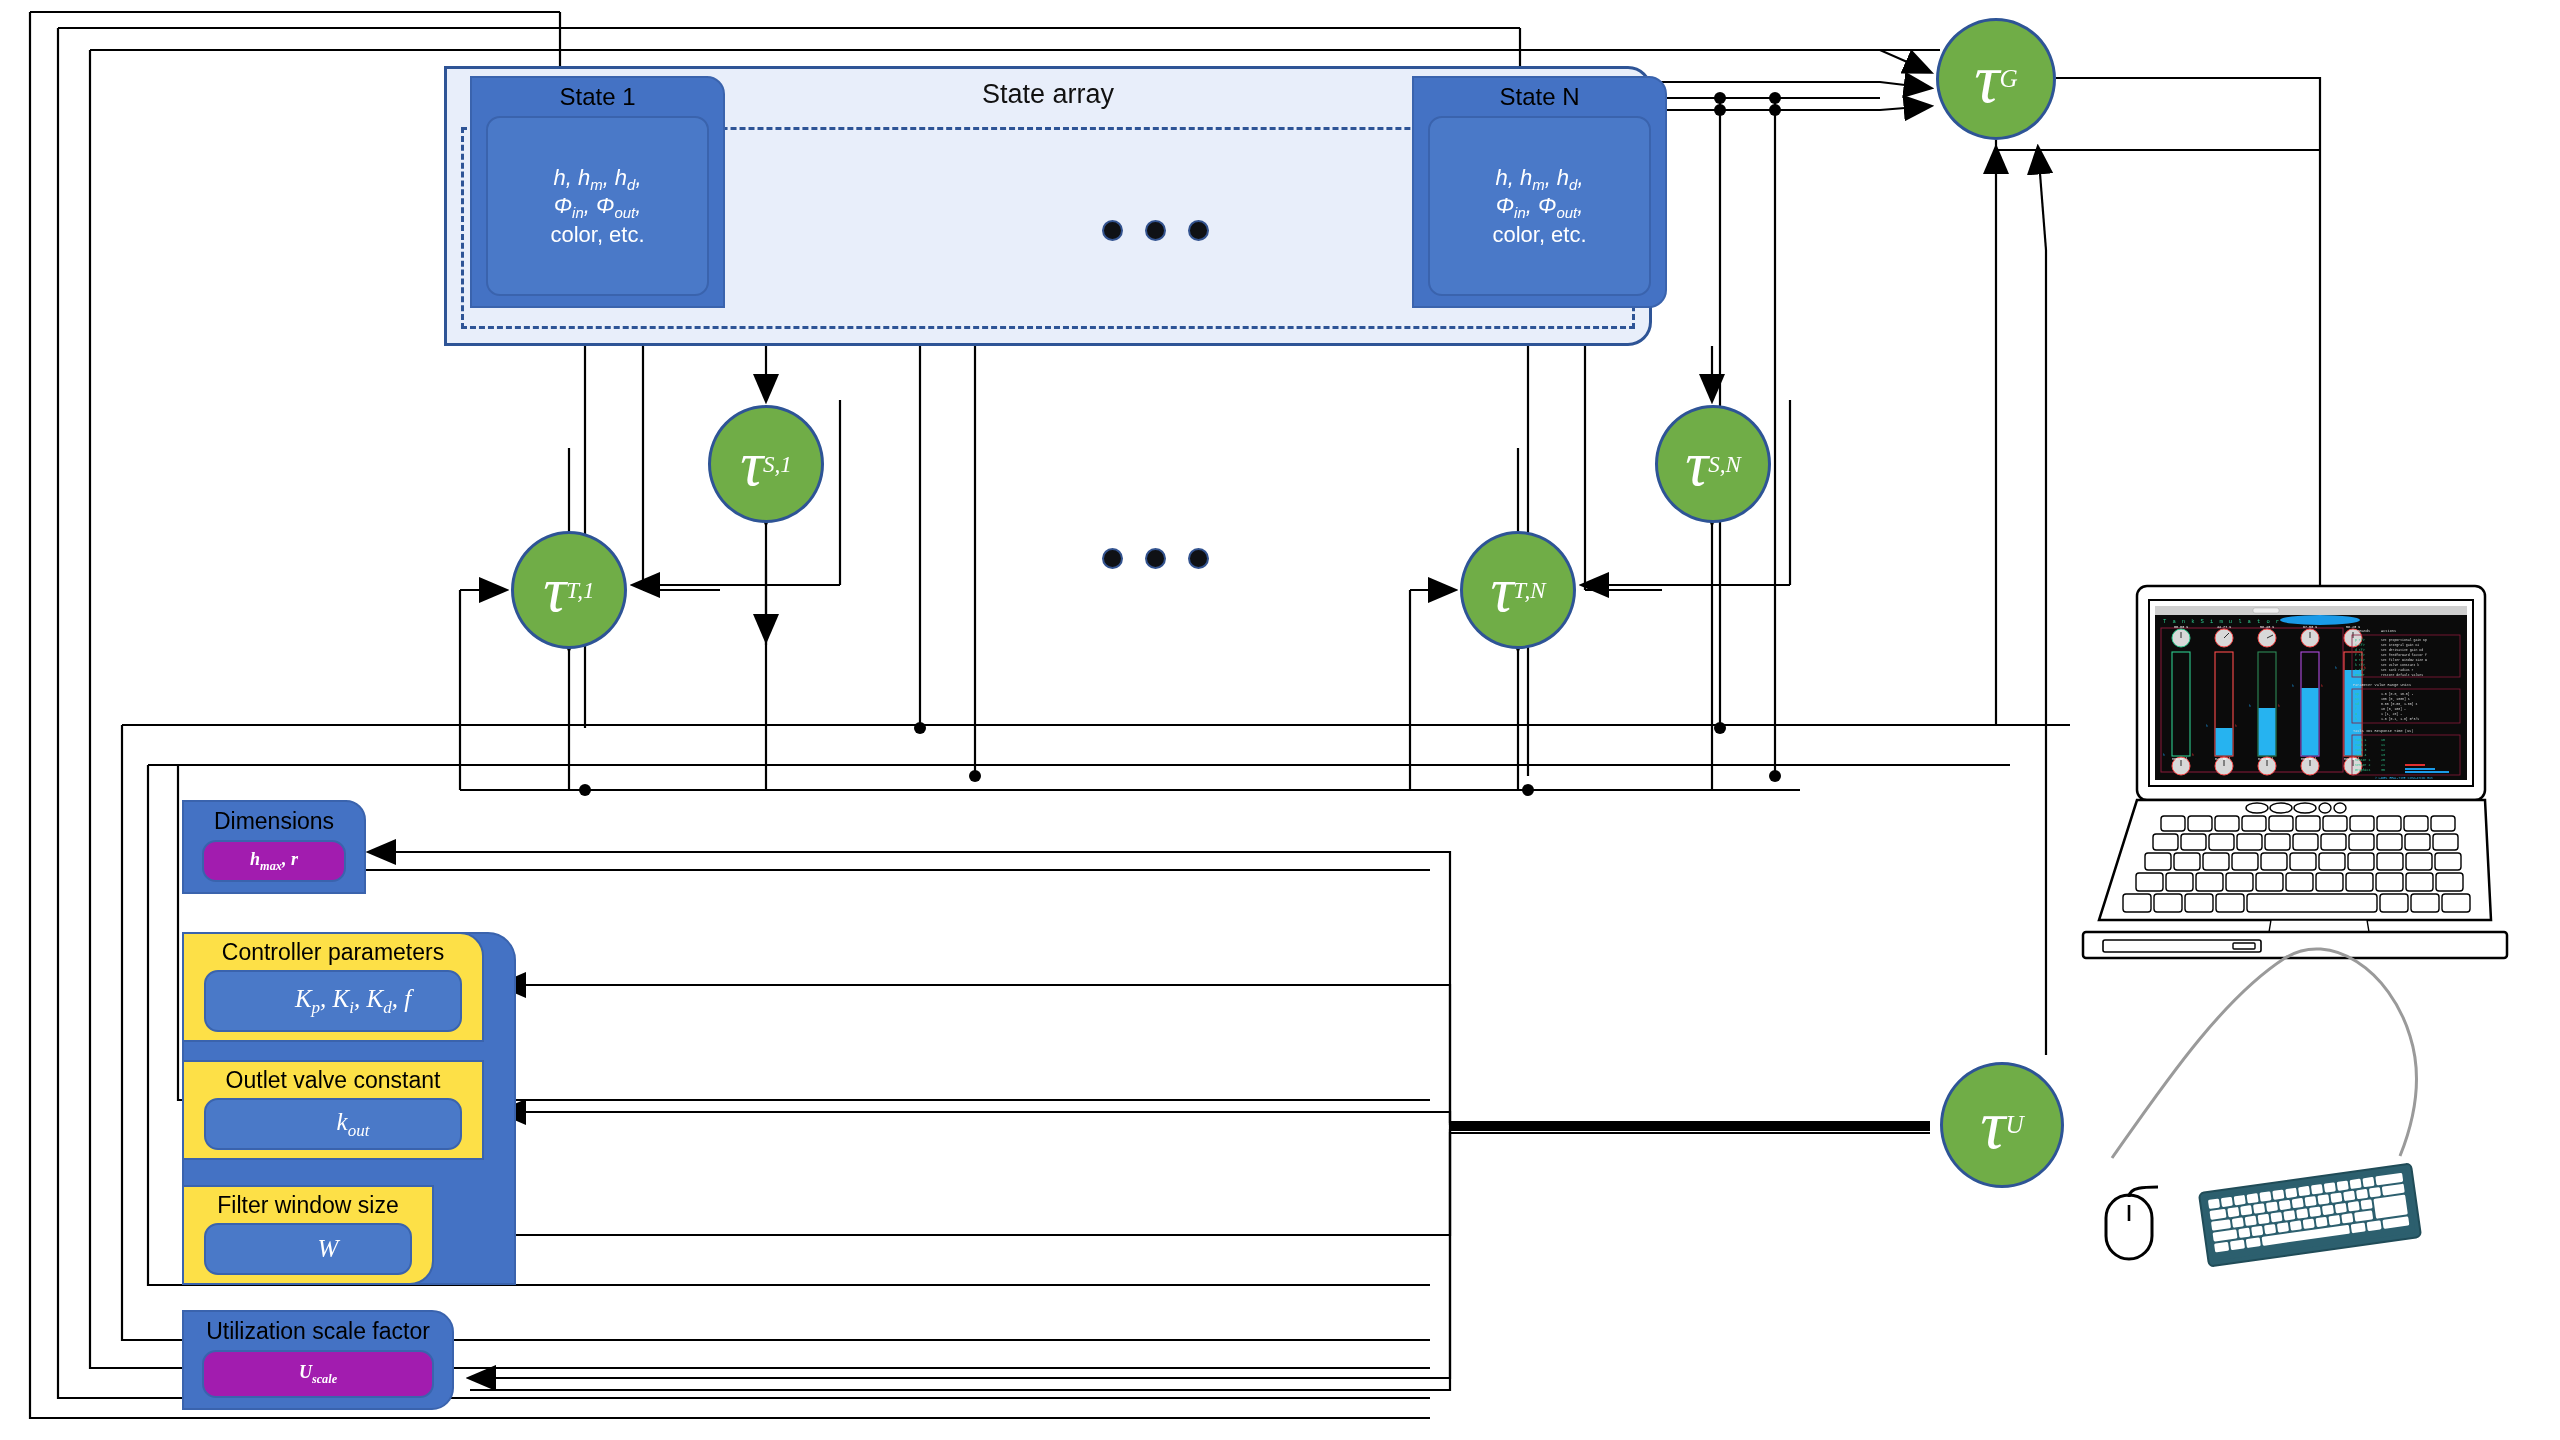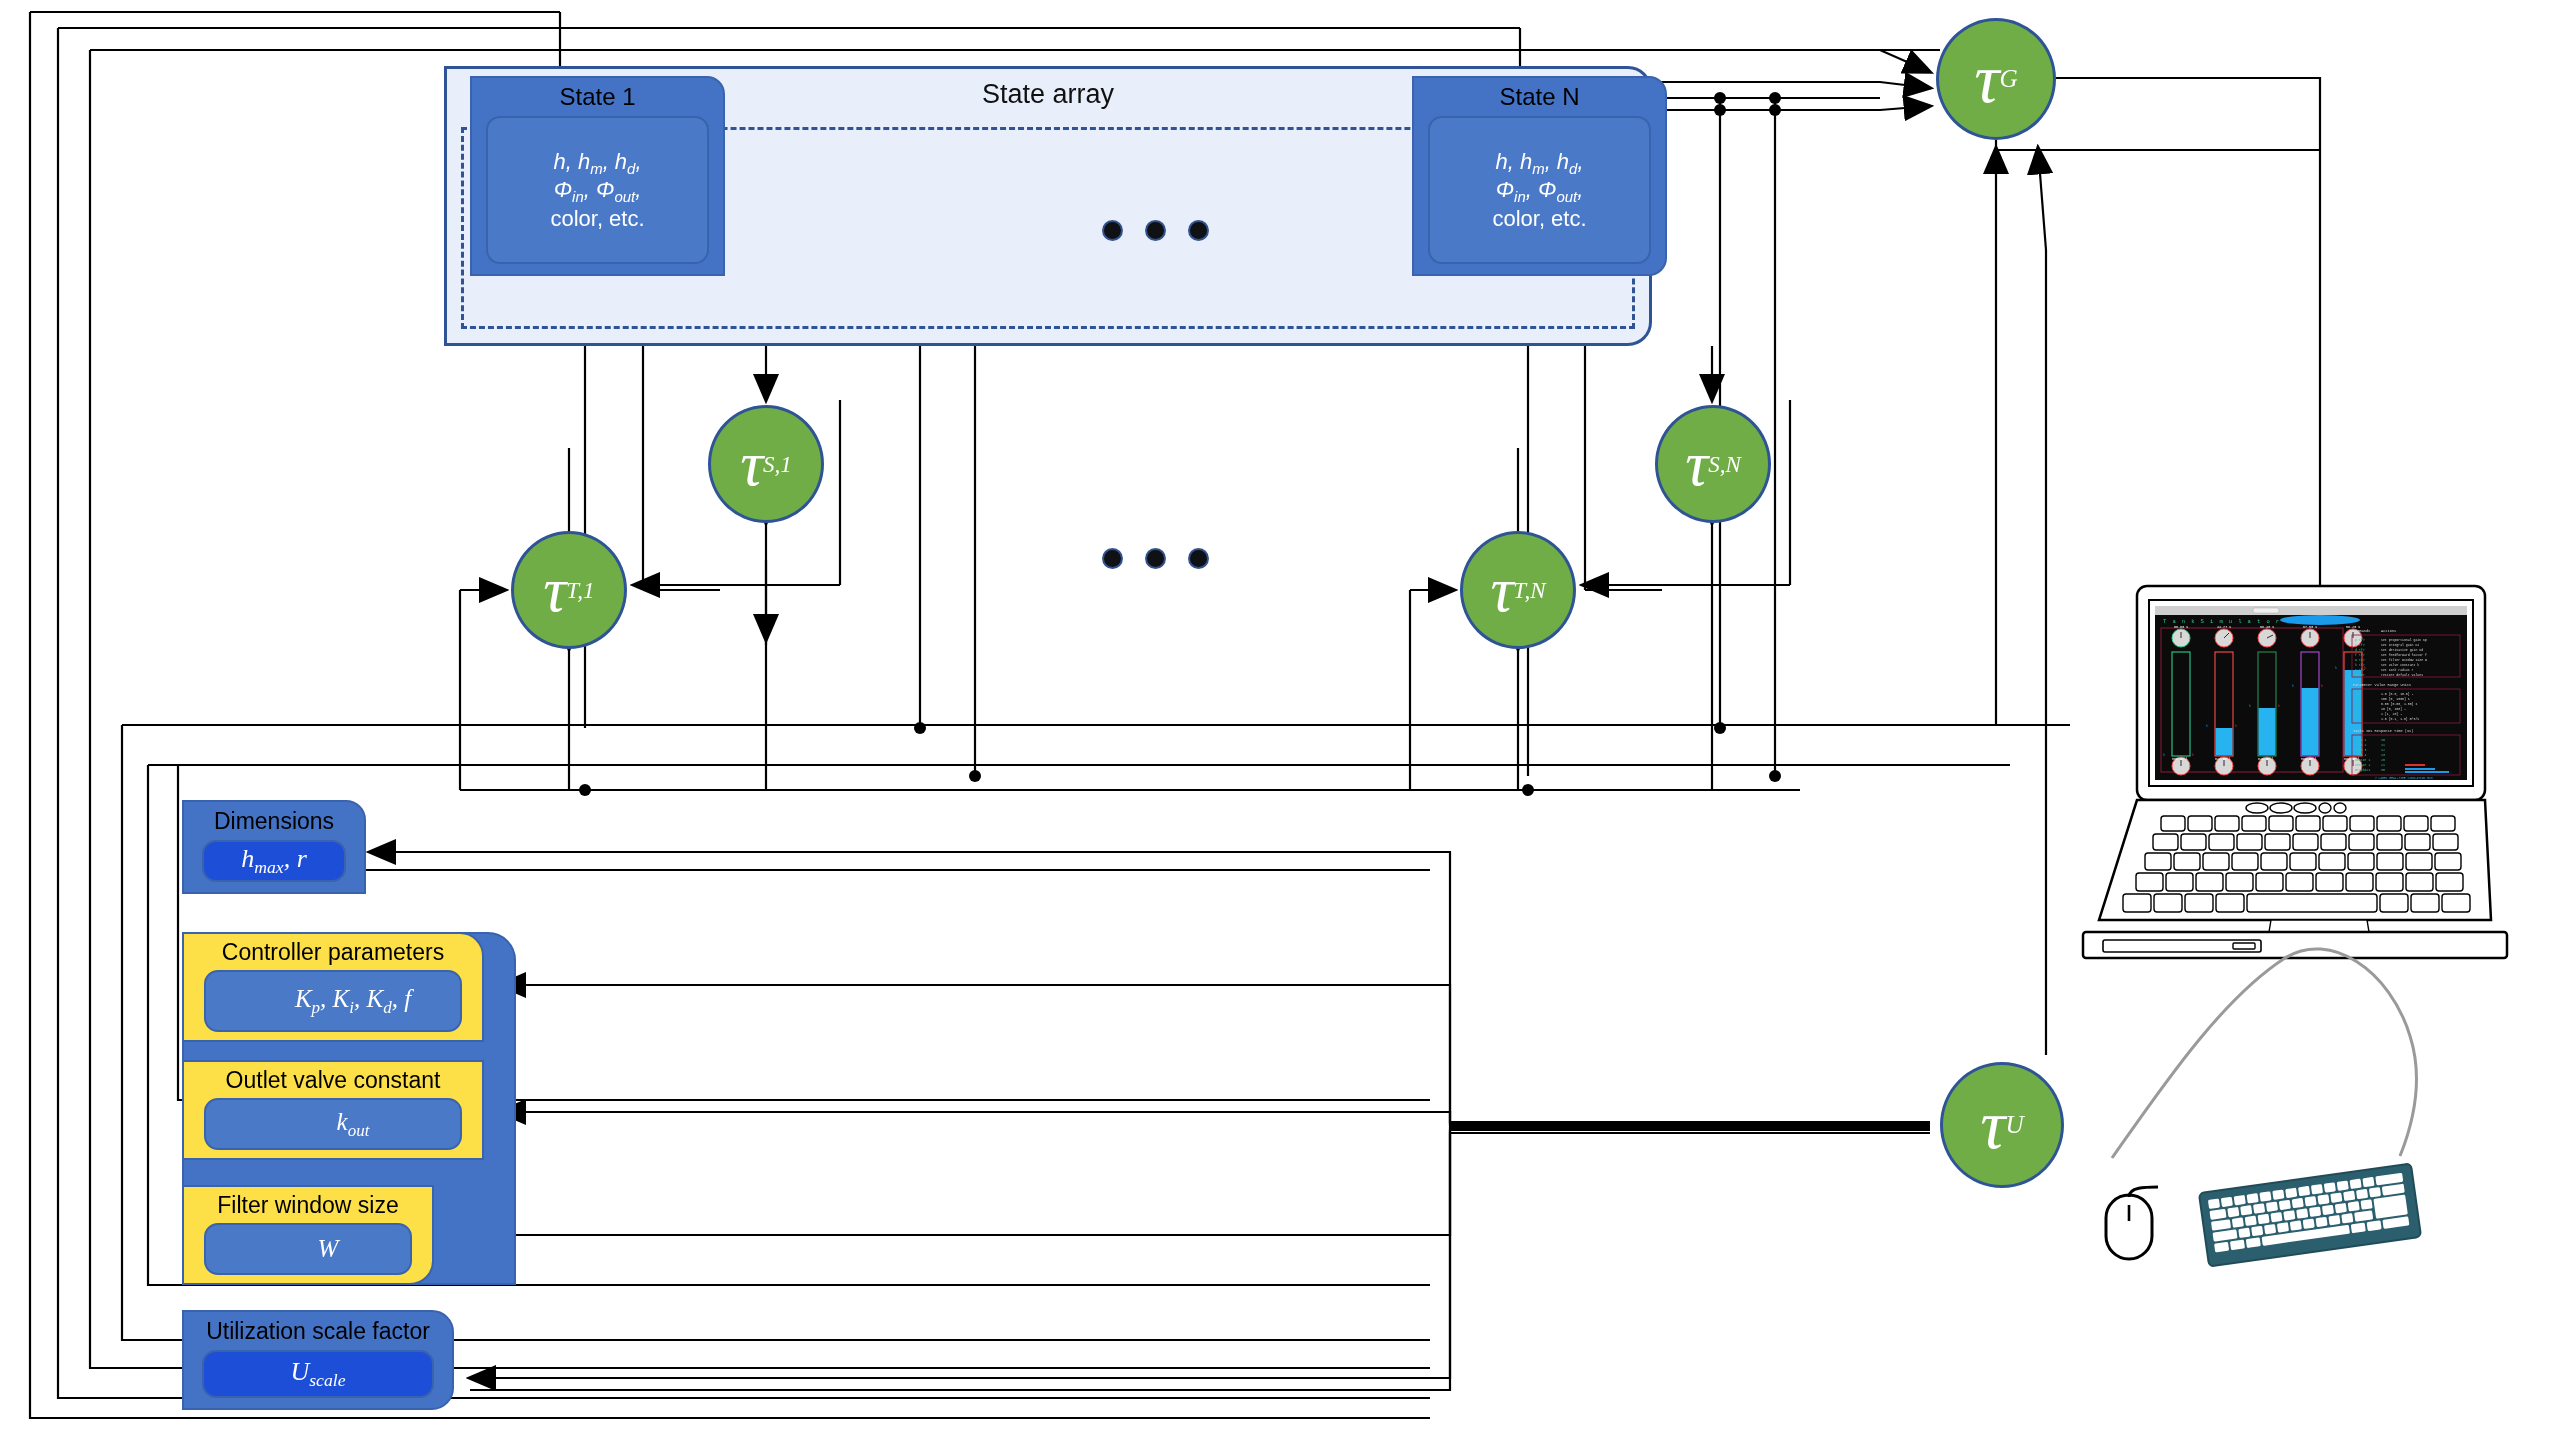--- a/index.html
+++ b/index.html
@@ -21,21 +21,21 @@
   .state-array-label{
     position:absolute;left:0;top:10px;width:100%;
     text-align:center;font-size:27px;color:#111;
   }
   .state-dashed{
     position:absolute;left:14px;top:58px;right:14px;bottom:14px;
     border:3px dashed #2e5496;
     box-sizing:border-box;
   }
   .state-box{
-    position:absolute;top:76px;width:255px;height:200px;
+    position:absolute;top:76px;width:255px;height:232px;
     background:#4472c4;border:2px solid #3a63ad;
     border-radius:0 18px 0 0;
     box-sizing:border-box;z-index:5;
   }
   .state-box.s1{left:470px;}
   .state-box.sn{left:1412px;border-radius:0 18px 18px 0;}
   .state-title{
     position:absolute;left:0;top:5px;width:100%;text-align:center;
     font-size:24px;color:#000;
   }
@@ -82,24 +82,24 @@
   .param{
     position:absolute;background:#4472c4;border:2px solid #3a63ad;
     box-sizing:border-box;z-index:5;
   }
   .param .ptitle{
     position:absolute;left:0;top:6px;width:100%;text-align:center;
     font-size:23px;color:#000;
   }
   .param .pval{
     position:absolute;left:18px;right:18px;top:38px;bottom:10px;
-    background:#1d4ed8;border:2px solid #3a63ad;border-radius:14px;
+    background:#a21caf;border:2px solid #3a63ad;border-radius:14px;
     display:flex;align-items:center;justify-content:center;
-    color:#fff;font-size:26px;font-style:italic;
-    font-family:"Liberation Serif", serif;box-sizing:border-box;
+    color:#fff;font-size:18px;font-style:italic;
+    font-family:"Liberation Serif", serif;box-sizing:border-box;font-weight:bold;
   }
   #p-dim    {left:182px;top:800px; width:184px;height:94px; border-radius:0 20px 0 0;}
   #p-ctrl   {left:182px;top:932px; width:302px;height:110px;border-radius:0 24px 0 0;}
   #p-outlet {left:182px;top:1060px;width:302px;height:100px;}
   #p-filter {left:182px;top:1185px;width:252px;height:100px;border-radius:0 0 24px 0;}
   #p-ctrlwrap{left:182px;top:932px;width:334px;height:353px;background:#4472c4;
               border:2px solid #3a63ad;border-radius:0 28px 0 0;box-sizing:border-box;z-index:4;}
   #p-util   {left:182px;top:1310px;width:272px;height:100px;border-radius:0 22px 22px 0;}
 
   .param-sub{

